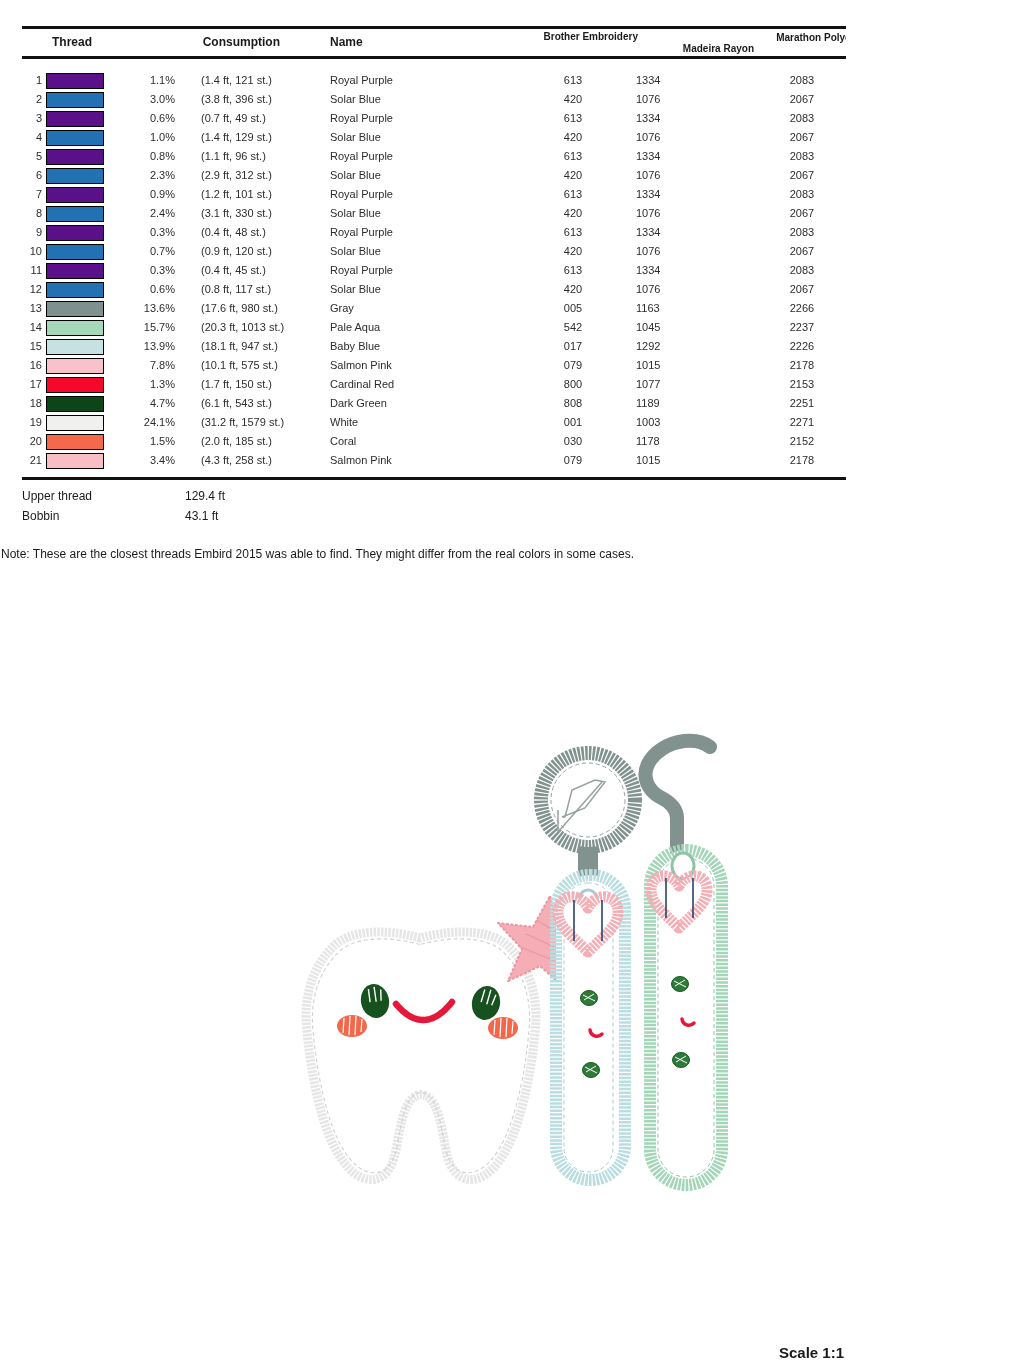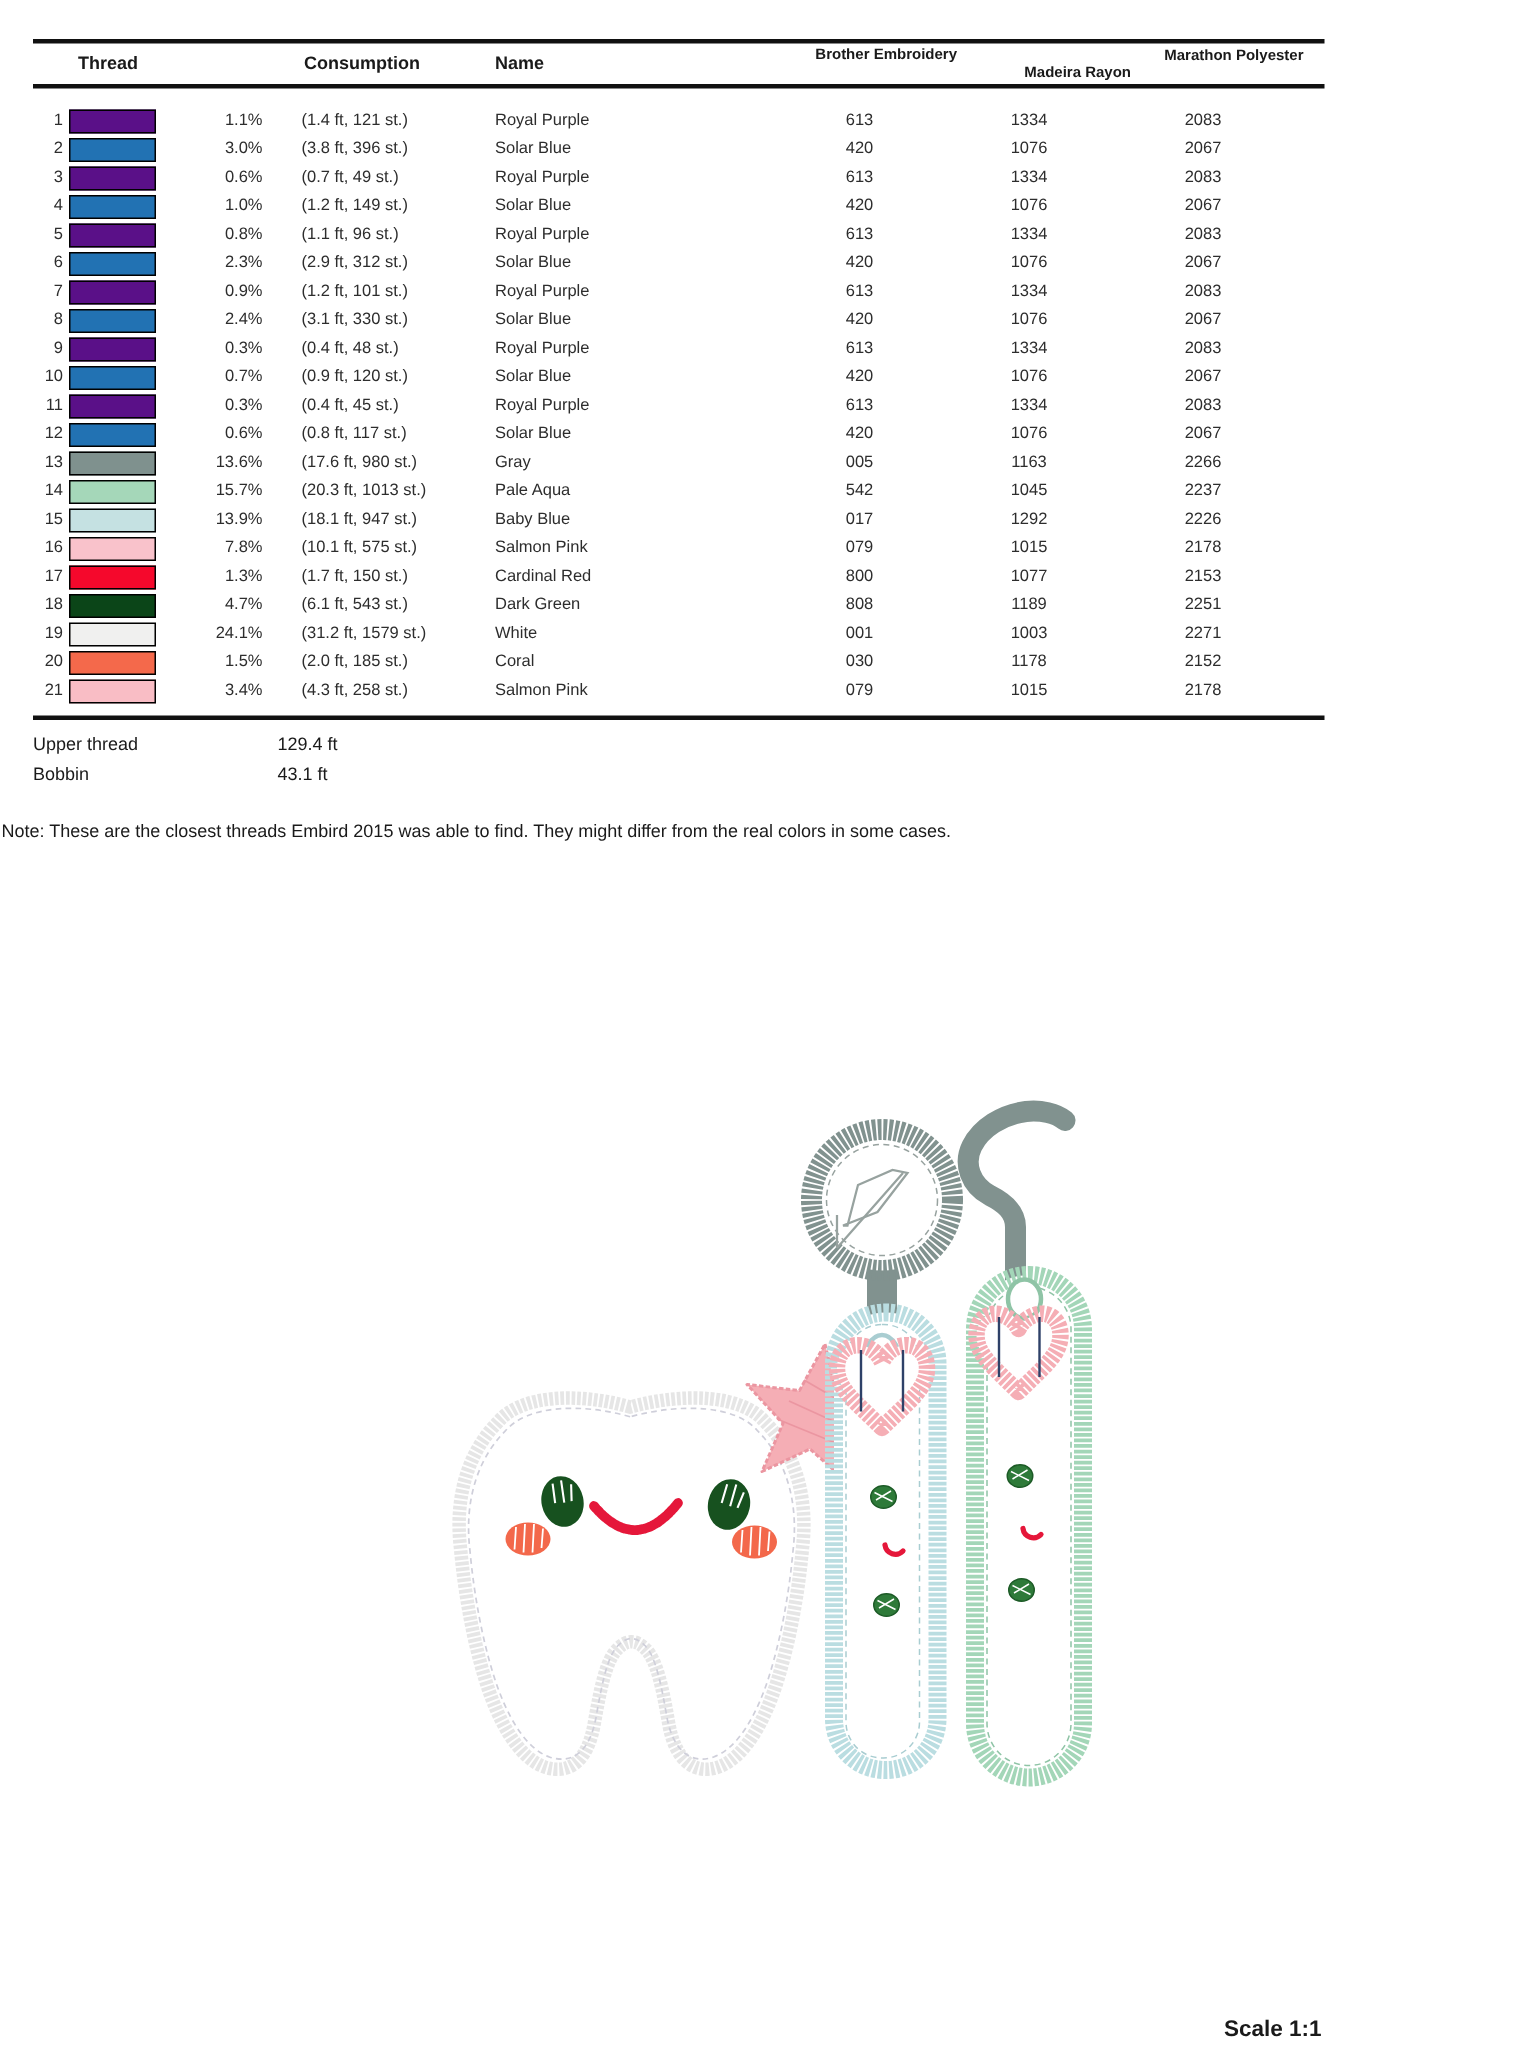--- a/index.html
+++ b/index.html
@@ -1,30 +1,30 @@
 <!DOCTYPE html>
 <html style="--tooth-outline: #e6e6e6; --tooth-stitch: #cfcfda; --star-pink: #f5aeb5; --star-edge: #eb96a1; --eye-green: #17511f; --cheek-coral: #f3684b; --smile-red: #e5173a; --tool-gray: #81928f; --mirror-line: #97a29f; --blue-body: #badde1; --blue-stitch: #a9cdd1; --green-body: #a3d6b8; --green-stitch: #8fc4a6; --heart-pink: #f5aeb5; --heart-stitch-navy: #2e4168; --dot-green: #2e7a39; --dot-green-edge: #1c5a26; --crescent-red: #e5173a;"><head>
 <meta charset="utf-8">
 <style>
   html,body{margin:0;padding:0;background:#fff;}
   .page{position:relative;width:846px;height:1370px;background:#fff;
-        font-family:"Liberation Sans",sans-serif;color:#1a1a1a;overflow:hidden;padding-left:37px;}
+        font-family:"Liberation Sans",sans-serif;color:#1a1a1a;overflow:hidden;}
   .hr{position:absolute;left:22px;width:980px;height:3px;background:#111;}
   .hdr-main{position:absolute;font-weight:bold;font-size:12px;white-space:nowrap;}
   .hdr-sub{position:absolute;font-weight:bold;font-size:10px;text-align:right;white-space:nowrap;}
   .rows{position:absolute;top:71px;left:0;width:1024px;}
   .row{position:relative;height:19px;font-size:11px;color:#2d2d2d;}
   .row span{position:absolute;top:0;line-height:19px;white-space:nowrap;}
   .c-num{left:0;width:42px;text-align:right;}
   .c-swatch{left:46px;top:1.5px !important;width:56px;height:14px;border:1px solid #000;}
   .c-pct{left:96px;width:79px;text-align:right;}
   .c-rest{left:181px;margin-left:20px;}
   .c-name{left:330px;}
   .c-brother{left:523px;width:100px;text-align:center;}
-  .c-madeira{left:636px;width:100px;text-align:center;}
+  .c-madeira{left:636px;width:100px;}
   .c-marathon{left:752px;width:100px;text-align:center;}
   .totals{position:absolute;left:0;top:489px;font-size:12px;}
   .totals .lbl{position:absolute;left:22px;white-space:nowrap;}
   .totals .val{position:absolute;left:185px;white-space:nowrap;}
   .note{position:absolute;left:1px;top:547px;font-size:12px;white-space:nowrap;}
   .design{position:absolute;left:290px;top:720px;width:440px;height:480px;}
   .footer-file{position:absolute;left:0;top:1348px;width:1024px;text-align:center;font-size:12px;}
   .footer-scale{position:absolute;right:2px;top:1344px;font-size:15px;font-weight:bold;}
 </style>
 </head>
@@ -73,21 +73,21 @@
     <span class="c-rest">(0.7 ft, 49 st.)</span>
     <span class="c-name">Royal Purple</span>
     <span class="c-brother">613</span>
     <span class="c-madeira">1334</span>
     <span class="c-marathon">2083</span>
   </div>
       <div class="row">
     <span class="c-num">4</span>
     <span class="c-swatch" style="background: rgb(34, 114, 179);"></span>
     <span class="c-pct">1.0%</span>
-    <span class="c-rest">(1.2 ft, 149 st.)</span>
+    <span class="c-rest">(1.4 ft, 129 st.)</span>
     <span class="c-name">Solar Blue</span>
     <span class="c-brother">420</span>
     <span class="c-madeira">1076</span>
     <span class="c-marathon">2067</span>
   </div>
       <div class="row">
     <span class="c-num">5</span>
     <span class="c-swatch" style="background: rgb(90, 16, 136);"></span>
     <span class="c-pct">0.8%</span>
     <span class="c-rest">(1.1 ft, 96 st.)</span>

